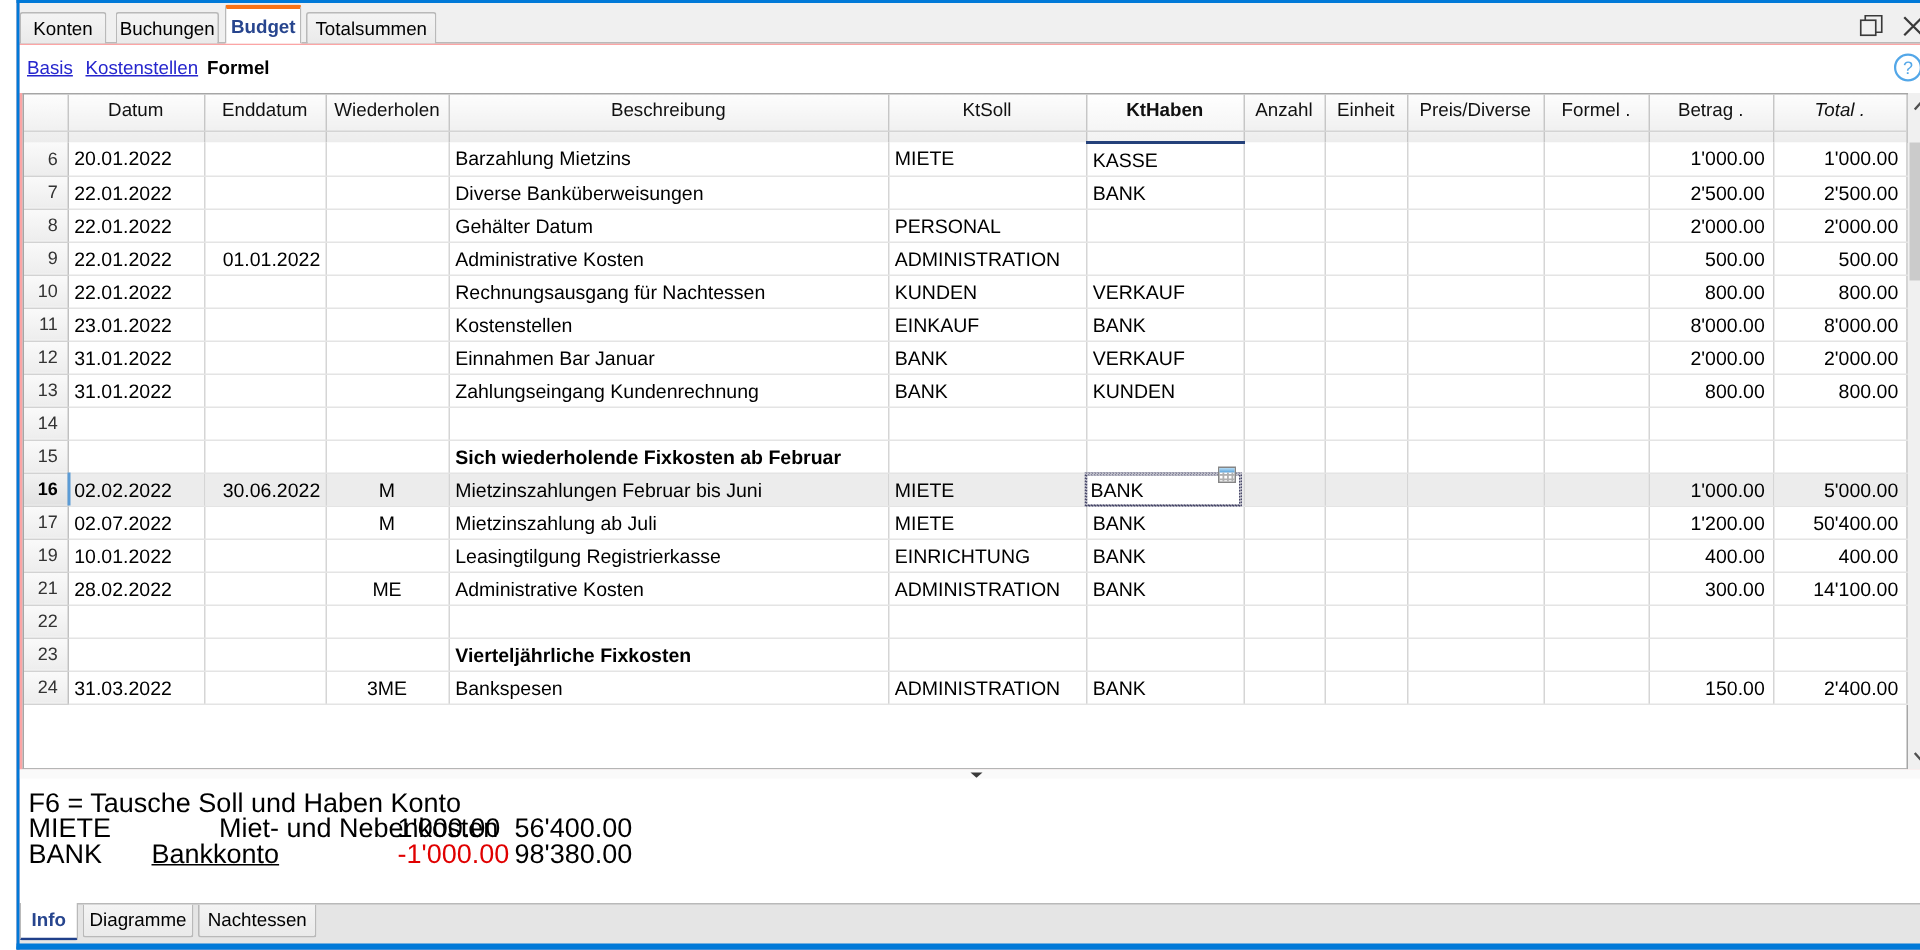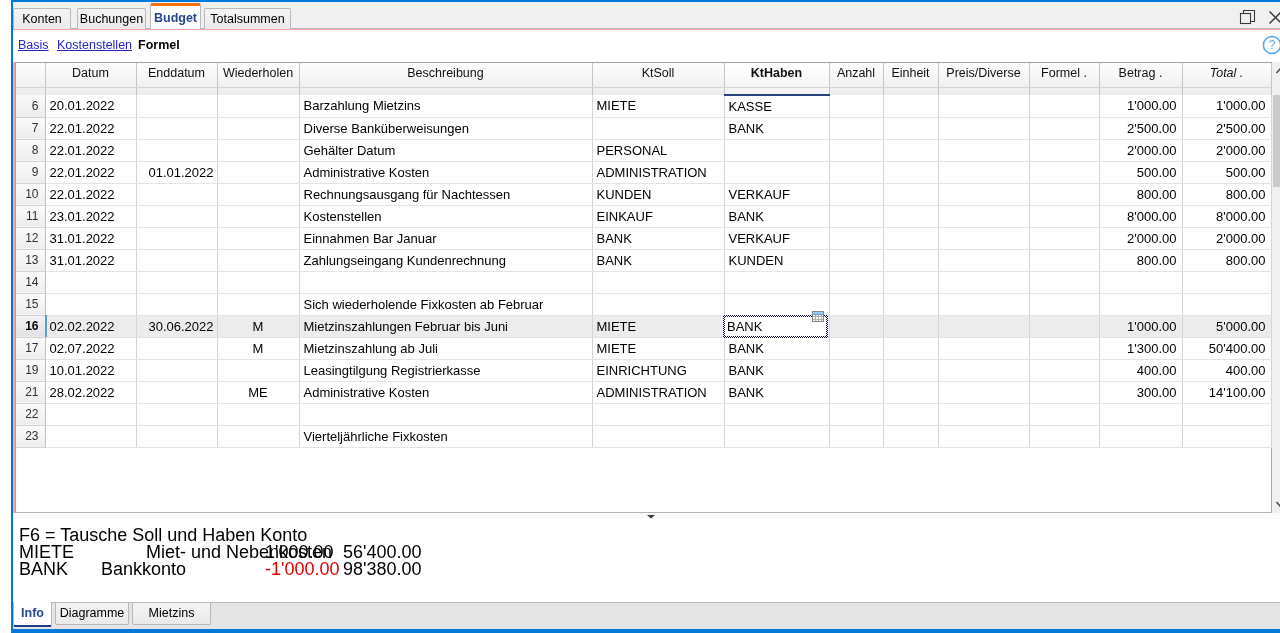--- a/index.html
+++ b/index.html
@@ -21,21 +21,21 @@
 table { border-collapse:collapse; table-layout:fixed; width:1255px; }
 td,th { overflow:hidden; white-space:nowrap; }
 thead th { height:32px; background:linear-gradient(#fdfdfd,#ececec); border-right:1px solid #c6c6c6; font-size:12.5px; font-weight:normal; color:#111; text-align:center; vertical-align:top; padding-top:3px; }
 thead th.sel { font-weight:bold; border-bottom:2px solid #25417a; background:linear-gradient(#ffffff,#f2f2f2); }
 tbody td { height:22px; border-right:1px solid #d5d5d5; border-bottom:1px solid #e4e4e4; font-size:13px; padding:0 0 0 4px; vertical-align:middle; }
 tbody td.num { background:linear-gradient(#fafafa,#ededed); border-right:1px solid #c0c0c0; border-bottom:1px solid #d2d2d2; text-align:right; padding:0 6px 0 0; font-size:12px; color:#333; }
 tbody td.r { text-align:right; padding:0 5px 0 0; }
 tbody td.c { text-align:center; padding:0; }
 tbody tr.hl td { background:#ececec; }
 tbody tr.hl td.num { background:linear-gradient(#f2f2f2,#e2e2e2); font-weight:bold; color:#000; }
-tbody td.b { font-weight:normal;margin-top:44px; }
+tbody td.b { font-weight:bold;margin-top:44px; }
 
 #sbar { position:absolute; left:1261px; top:62px; width:17px; height:451px; background:#f0f0f0; }
 #sbar .thumb { position:absolute; left:1px; top:33px; width:15px; height:92px; background:#cbcbcb; }
 
 #info { position:absolute; left:2px; top:513px; width:1276px; height:89px; background:#fff; font-size:18px; color:#000; }
 #info .ln { position:absolute; left:6px; white-space:nowrap; }
 #info .rn { position:absolute; text-align:right; }
 
 #btabs { position:absolute; left:2px; top:602px; width:1276px; height:28px; background:#e5e5e5; }
 #btabs .tline { position:absolute; top:0; height:1px; background:#b9b9b9; }
@@ -290,21 +290,21 @@
             <td>02.07.2022</td>
             <td></td>
             <td class="c">M</td>
             <td>Mietzinszahlung ab Juli</td>
             <td>MIETE</td>
             <td>BANK</td>
             <td></td>
             <td></td>
             <td></td>
             <td></td>
-            <td class="r">1'300.00</td>
+            <td class="r">1'200.00</td>
             <td class="r">50'400.00</td>
           </tr>
       <tr>
             <td class="num">19</td>
             <td>10.01.2022</td>
             <td></td>
             <td></td>
             <td>Leasingtilgung Registrierkasse</td>
             <td>EINRICHTUNG</td>
             <td>BANK</td>
@@ -352,20 +352,35 @@
             <td></td>
             <td class="b">Vierteljährliche Fixkosten</td>
             <td></td>
             <td></td>
             <td></td>
             <td></td>
             <td></td>
             <td></td>
             <td></td>
             <td></td>
+          </tr>
+      <tr>
+            <td class="num">24</td>
+            <td>31.03.2022</td>
+            <td></td>
+            <td class="c">3ME</td>
+            <td>Bankspesen</td>
+            <td>ADMINISTRATION</td>
+            <td>BANK</td>
+            <td></td>
+            <td></td>
+            <td></td>
+            <td></td>
+            <td class="r">150.00</td>
+            <td class="r">2'400.00</td>
           </tr>
     </tbody>
   </table>
   </div>
 
   <div style="position:absolute;left:5px;top:87px;width:1255px;height:1px;background:#d4d4d4;z-index:3;"></div>
 
   <div id="selcell">
       <div class="inner">BANK</div>
     </div>
@@ -385,29 +400,29 @@
       </svg>
   </div>
 
   <div id="info">
     <div class="ln" style="top:12px;">F6 = Tausche Soll und Haben Konto</div>
     <div class="ln" style="top:29px;">MIETE</div>
     <div class="ln" style="left:88px;top:29px;margin-left:45px;">Miet- und Nebenkosten</div>
     <div class="rn" style="left:252px;top:29px;width:68px;">1'000.00</div>
     <div class="rn" style="left:330px;top:29px;width:72px;">56'400.00</div>
     <div class="ln" style="top:46px;">BANK</div>
-    <div class="ln" style="left:88px;top:46px;">Bankkonto</div>
+    <div class="ln" style="left:88px;top:46px;text-decoration:underline;">Bankkonto</div>
     <div class="rn" style="left:252px;top:46px;width:68px;color:#e00000;">-1'000.00</div>
     <div class="rn" style="left:330px;top:46px;width:72px;">98'380.00</div>
   </div>
 
   <div style="position:absolute;left:2px;top:513px;width:1276px;height:6px;background:#fafafa;z-index:4;"></div>
   <svg style="position:absolute;left:634px;top:514px;z-index:5;" width="12" height="5" viewBox="0 0 12 5">
     <path d="M2 1 L10 1 L6 4.5 Z" fill="#3a3a3a"></path>
   </svg>
 
   <div id="btabs">
     <div class="tline" style="left:39px;width:1237px;"></div>
     <div class="btab active" style="left:0px;width:39px;">Info</div>
     <div class="btab" style="left:42px;width:74px;">Diagramme</div>
-    <div class="btab" style="left:119px;width:79px;">Mietzins</div>
+    <div class="btab" style="left:119px;width:79px;">Nachtessen</div>
   </div>
 </div>
 
 </body></html>

